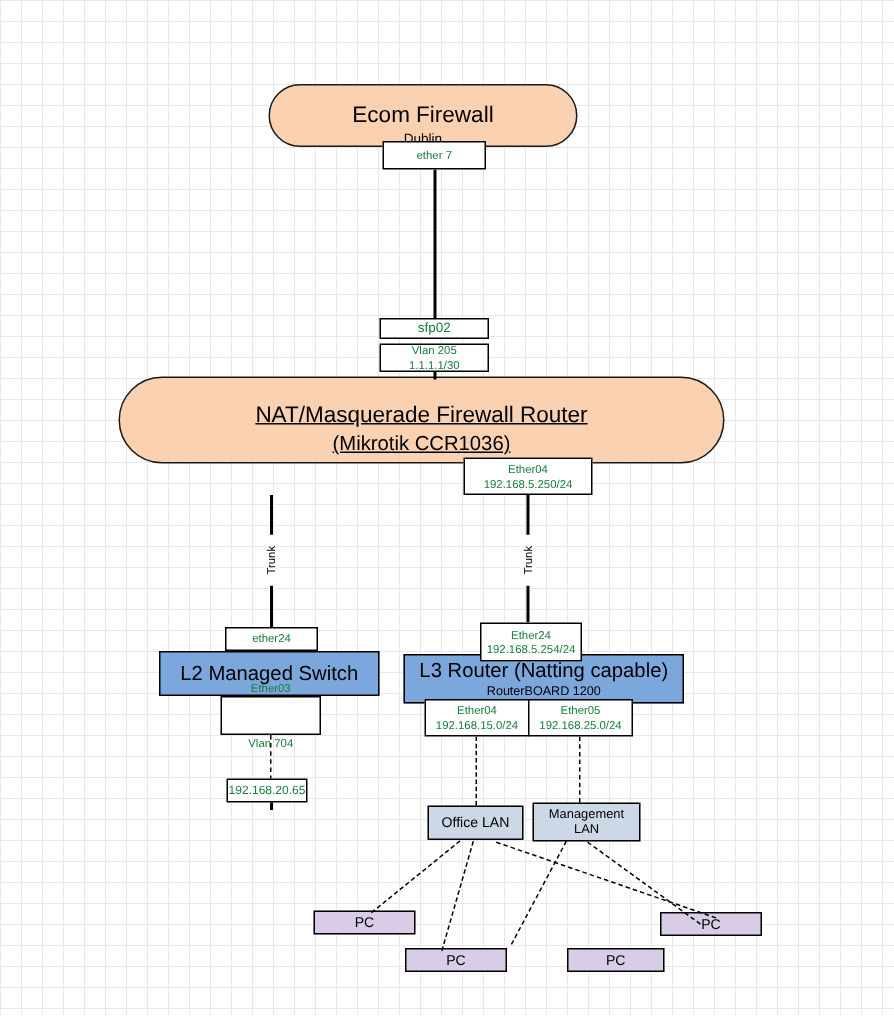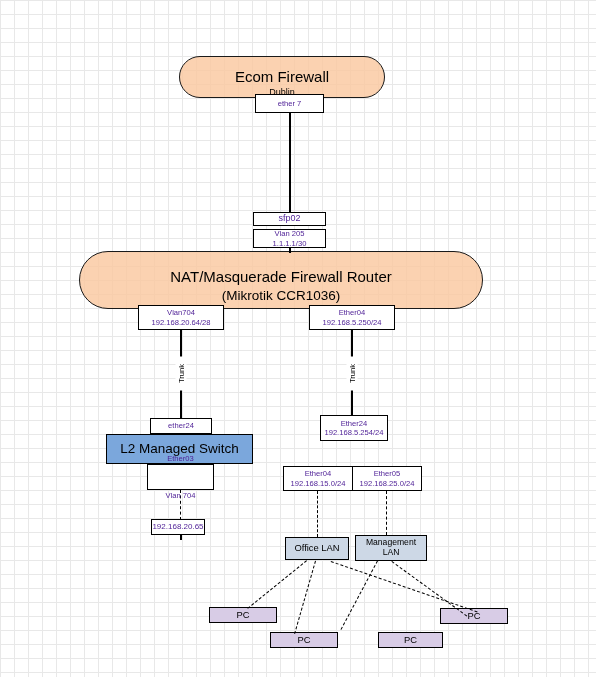--- a/index.html
+++ b/index.html
@@ -68,21 +68,21 @@
   .port {
     position: absolute;
     box-sizing: border-box;
     background: #ffffff;
     border: 1.1px solid #000000;
     display: flex;
     flex-direction: column;
     align-items: center;
     justify-content: center;
     text-align: left;
-    color: #4c1d95;
+    color: #15803d;
     line-height: 1.25;
     z-index: 5;
   }
   .port .p-name { font-size: 7.6px; }
   .port .p-addr { font-size: 7.6px; }
 
   
   .link {
     position: absolute;
     background: #000000;
@@ -161,29 +161,25 @@
   </div>
 
   <div class="port" style="left:253px; top:212px; width:73px; height:14px;">
     <div class="p-name" style="font-size:9px;">sfp02</div>
   </div>
   <div class="port" style="left:253px; top:229px; width:73px; height:19px;">
     <div class="p-addr">Vlan 205</div>
     <div class="p-addr">1.1.1.1/30</div>
   </div>
 
-  <div class="node rounded" style="left:79px; top:251px; width:404px; height:58px;">
+  <div class="node rounded" style="left:79px; top:251px; width:404px; height:58px;text-decoration:underline;">
     <div class="title-lg">NAT/Masquerade Firewall Router</div>
     <div class="title-md" style="margin-top:2px;">(Mikrotik CCR1036)</div>
   </div>
 
-  <div class="port" style="left:138px; top:305px; width:86px; height:25px;">
-    <div class="p-name">Vlan704</div>
-    <div class="p-addr">192.168.20.64/28</div>
-  </div>
 
   <div class="port" style="left:309px; top:305px; width:86px; height:25px;">
     <div class="p-name">Ether04</div>
     <div class="p-addr">192.168.5.250/24</div>
   </div>
 
   <div class="port" style="left:150px; top:418px; width:62px; height:16px;">
     <div class="p-name">ether24</div>
   </div>
 
@@ -194,20 +190,24 @@
   <div class="port" style="left:147px; top:464px; width:67px; height:26px;gap:28px;">
     <div class="p-name">Ether03</div>
     <div class="p-addr">Vlan 704</div>
   </div>
 
   <div class="port" style="left:320px; top:415px; width:68px; height:26px;">
     <div class="p-name">Ether24</div>
     <div class="p-addr">192.168.5.254/24</div>
   </div>
 
+  <div class="node rect-blue" style="left:269px; top:436px; width:187px; height:33px;">
+    <div class="title-md">L3 Router (Natting capable)</div>
+    <div style="font-size:8.4px; margin-top:2px;">RouterBOARD 1200</div>
+  </div>
 
   <div class="port" style="left:283px; top:466px; width:70px; height:25px;">
     <div class="p-name">Ether04</div>
     <div class="p-addr">192.168.15.0/24</div>
   </div>
 
   <div class="port" style="left:352px; top:466px; width:70px; height:25px;">
     <div class="p-name">Ether05</div>
     <div class="p-addr">192.168.25.0/24</div>
   </div>

